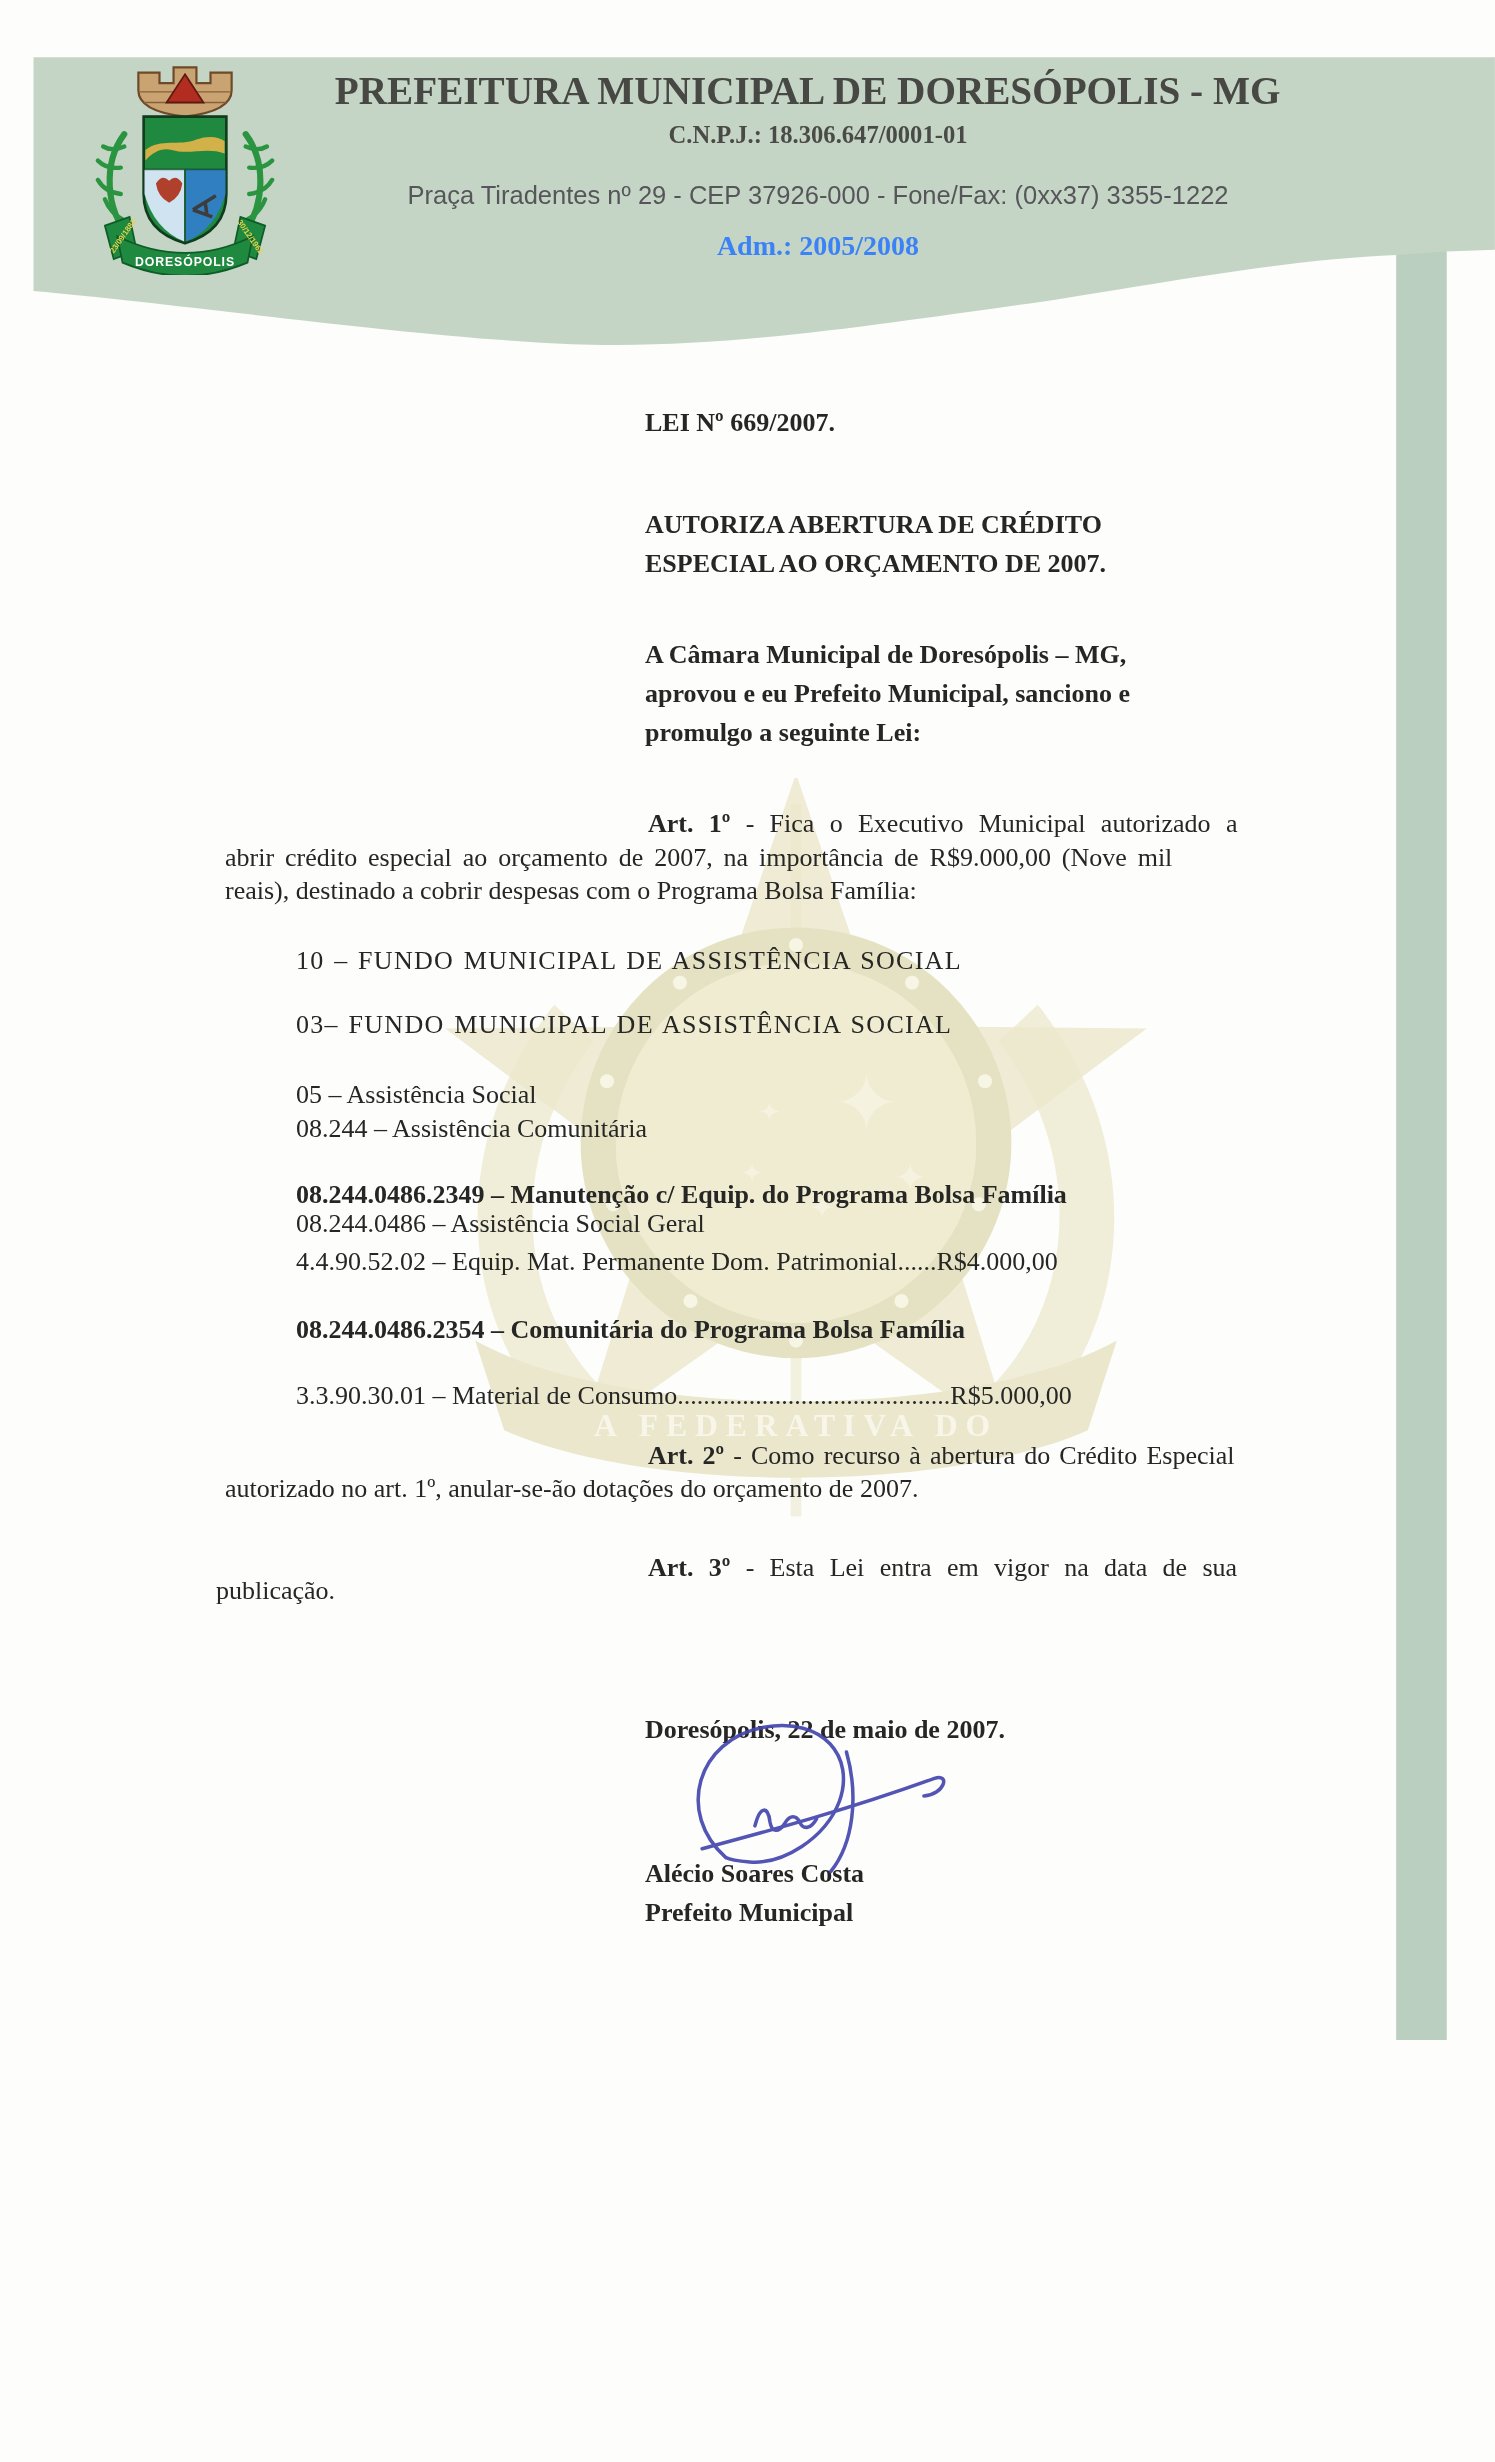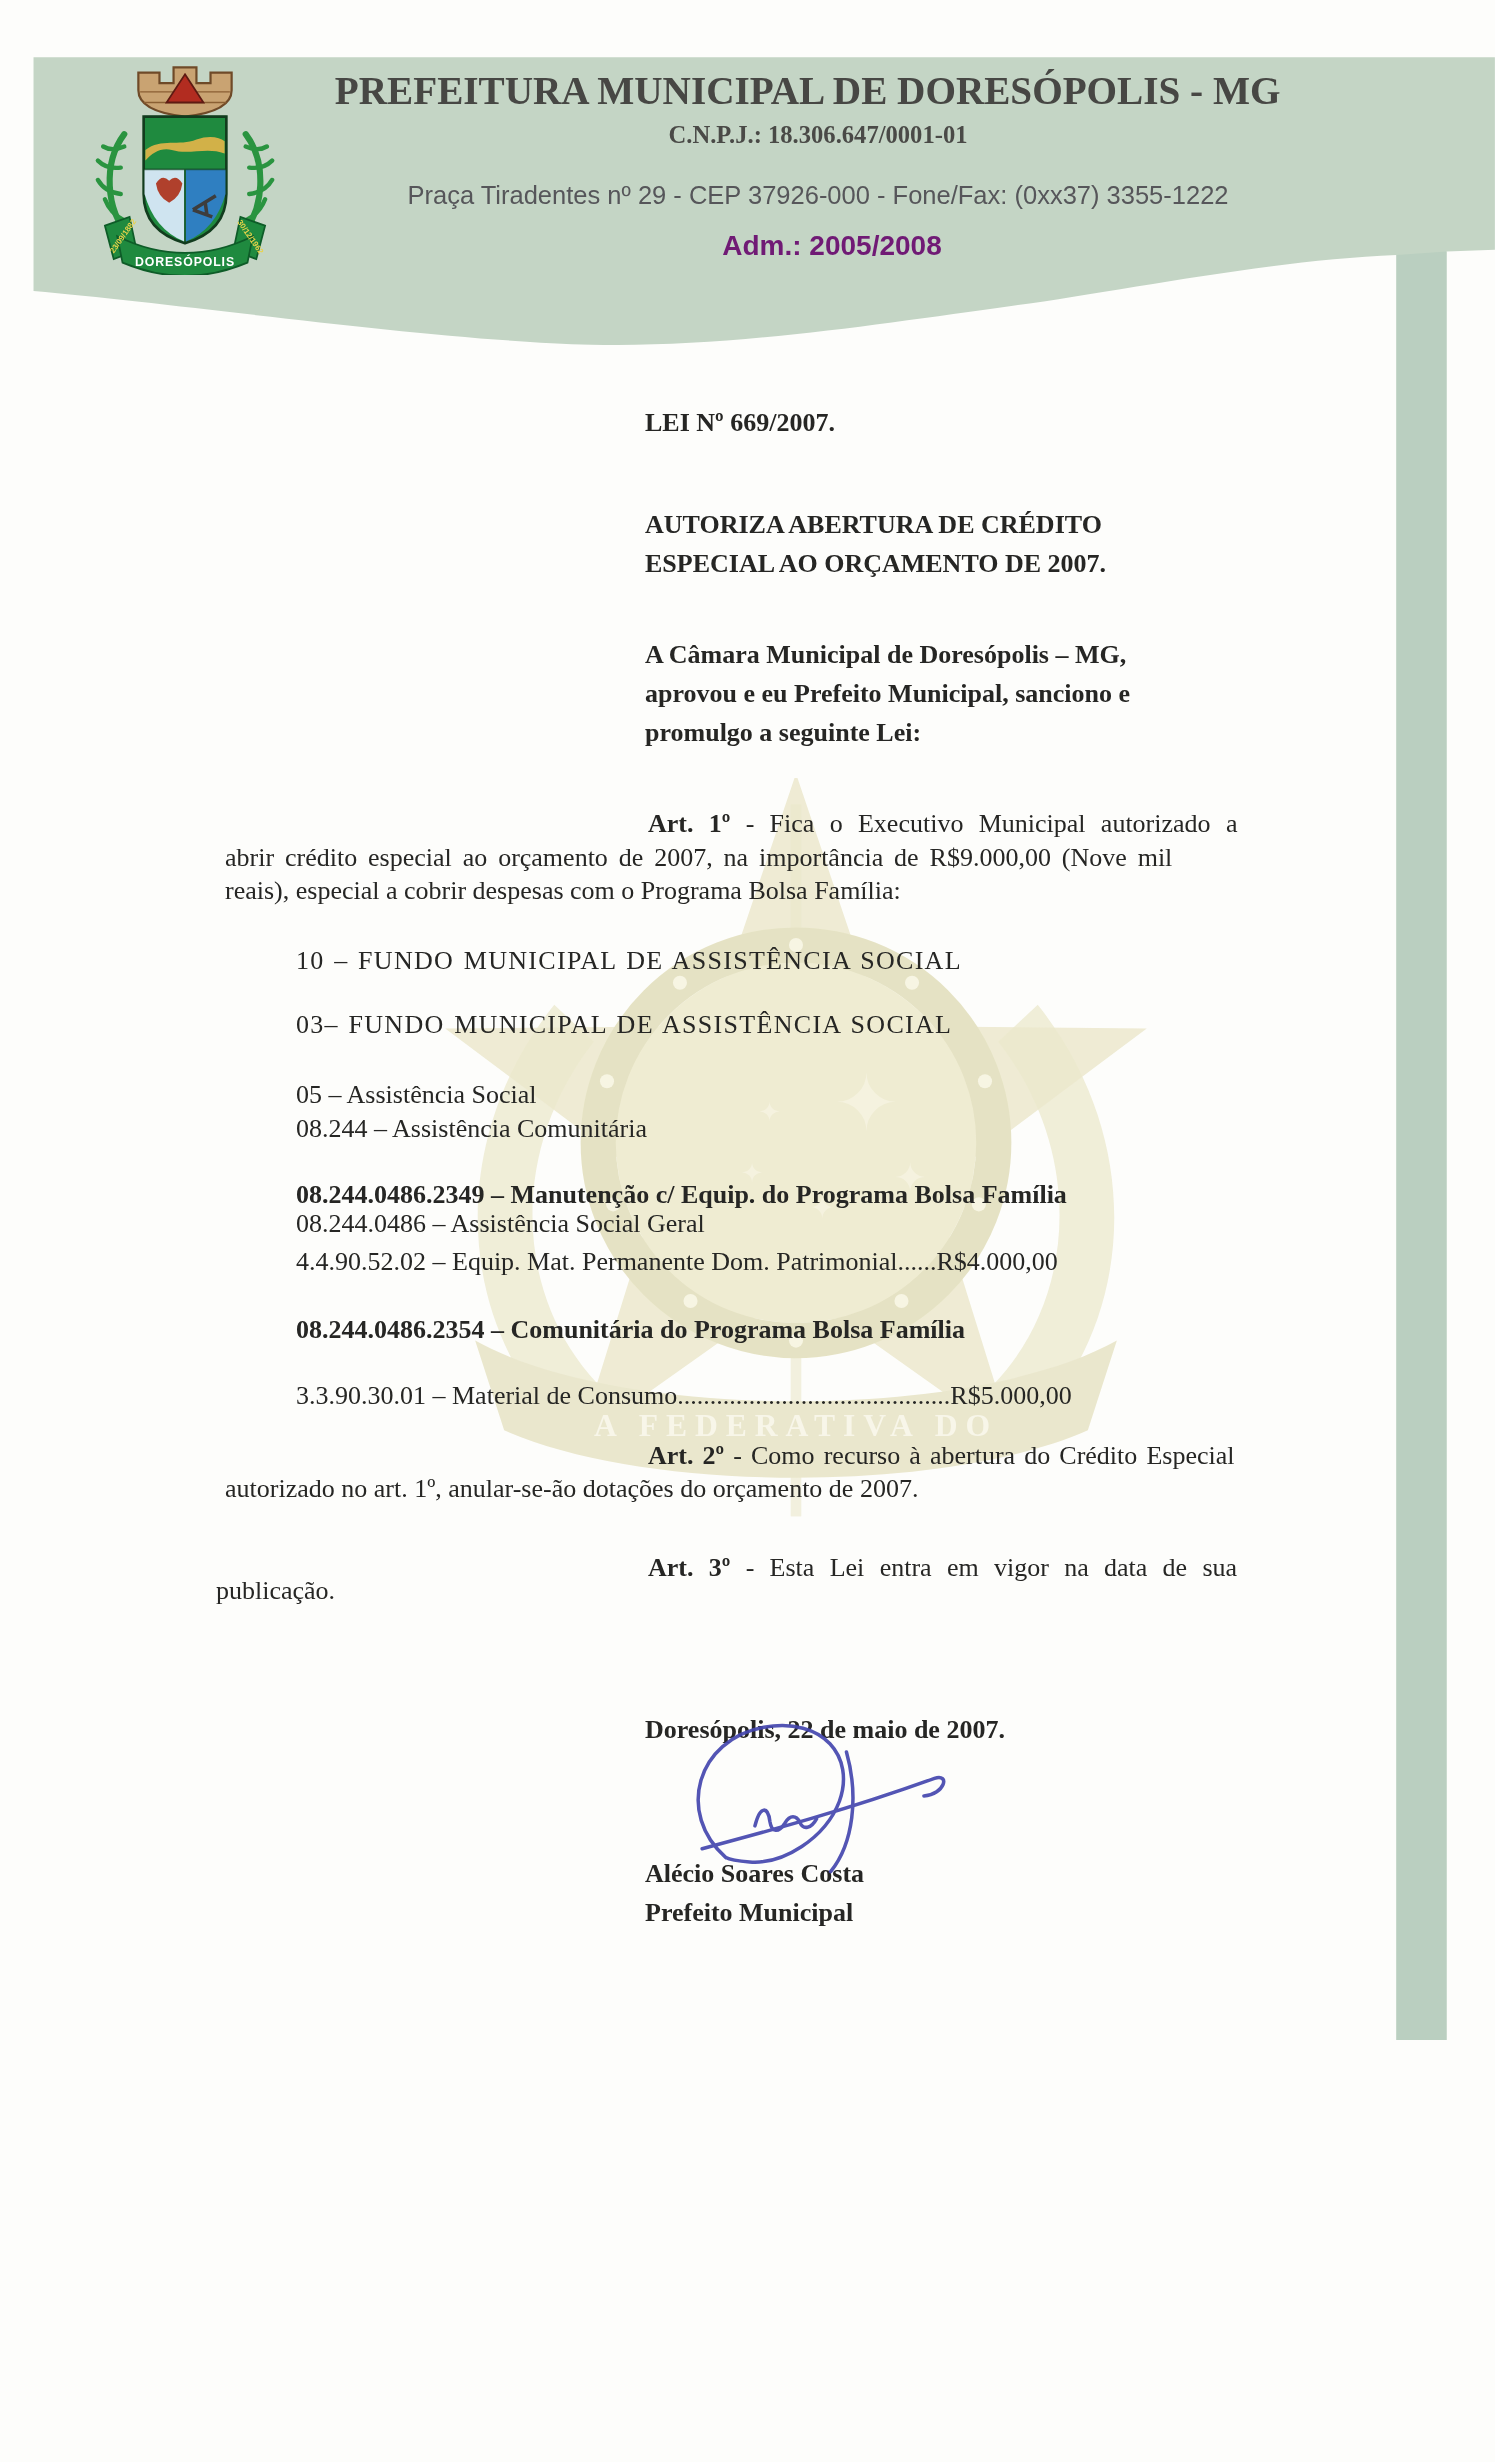--- a/index.html
+++ b/index.html
@@ -18,22 +18,22 @@
   }
   .hdr-cnpj{
     left:299px;top:121px;width:1038px;text-align:center;
     font-size:24.6px;font-weight:bold;color:#4a4a47;
   }
   .hdr-address{
     left:299px;top:181px;width:1038px;text-align:center;
     font-family:"Liberation Sans", sans-serif;font-size:25.5px;color:#56565a;
   }
   .hdr-adm{
-    left:313px;top:230px;width:1038px;text-align:center;
-    font-family:Liberation Sans, sans-serif;font-size:28px;font-weight:bold;color:#701a75;
+    left:299px;top:230px;width:1038px;text-align:center;
+    font-family:Liberation Serif, serif;font-size:28px;font-weight:bold;color:#3b82f6;
   }
   
   .doc{font-size:26px;color:#262624;line-height:33px;}
   .b{font-weight:bold;}
   .caps-wide{letter-spacing:1.3px;word-spacing:1.8px;}
 </style>
 </head>
 <body>
 
 <svg class="abs layer0" style="left:0;top:0;" width="1495" height="2462" viewBox="0 0 1700 2800">
@@ -120,21 +120,21 @@
 
 <div class="abs layer2 doc b" style="left:645px;top:508px;">AUTORIZA ABERTURA DE CRÉDITO</div>
 <div class="abs layer2 doc b" style="left:645px;top:547px;">ESPECIAL AO ORÇAMENTO DE 2007.</div>
 
 <div class="abs layer2 doc b" style="left:645px;top:638px;">A Câmara Municipal de Doresópolis – MG,</div>
 <div class="abs layer2 doc b" style="left:645px;top:677px;">aprovou e eu Prefeito Municipal, sanciono e</div>
 <div class="abs layer2 doc b" style="left:645px;top:716px;">promulgo a seguinte Lei:</div>
 
 <div class="abs layer2 doc" style="left:648px;top:807px;word-spacing:8.8px;"><span class="b">Art. 1º</span><span> - Fica o Executivo Municipal autorizado a</span></div>
 <div class="abs layer2 doc" style="left:225px;top:841px;word-spacing:4.4px;">abrir crédito especial ao orçamento de 2007, na importância de R$9.000,00 (Nove mil</div>
-<div class="abs layer2 doc" style="left:225px;top:874px;">reais), especial a cobrir despesas com o Programa Bolsa Família:</div>
+<div class="abs layer2 doc" style="left:225px;top:874px;">reais), destinado a cobrir despesas com o Programa Bolsa Família:</div>
 
 <div class="abs layer2 doc caps-wide" style="left:296px;top:944px;">10 – FUNDO MUNICIPAL DE ASSISTÊNCIA SOCIAL</div>
 <div class="abs layer2 doc caps-wide" style="left:296px;top:1008px;">03– FUNDO MUNICIPAL DE ASSISTÊNCIA SOCIAL</div>
 
 <div class="abs layer2 doc" style="left:296px;top:1078px;">05 – Assistência Social</div>
 <div class="abs layer2 doc" style="left:296px;top:1112px;">08.244 – Assistência Comunitária</div>
 <div class="abs layer2 doc" style="left:296px;top:1207px;">08.244.0486 – Assistência Social Geral</div>
 <div class="abs layer2 doc b" style="left:296px;top:1178px;">08.244.0486.2349 – Manutenção c/ Equip. do Programa Bolsa Família</div>
 
 <div class="abs layer2 doc" style="left:296px;top:1245px;">4.4.90.52.02 – Equip. Mat. Permanente Dom. Patrimonial......R$4.000,00</div>

